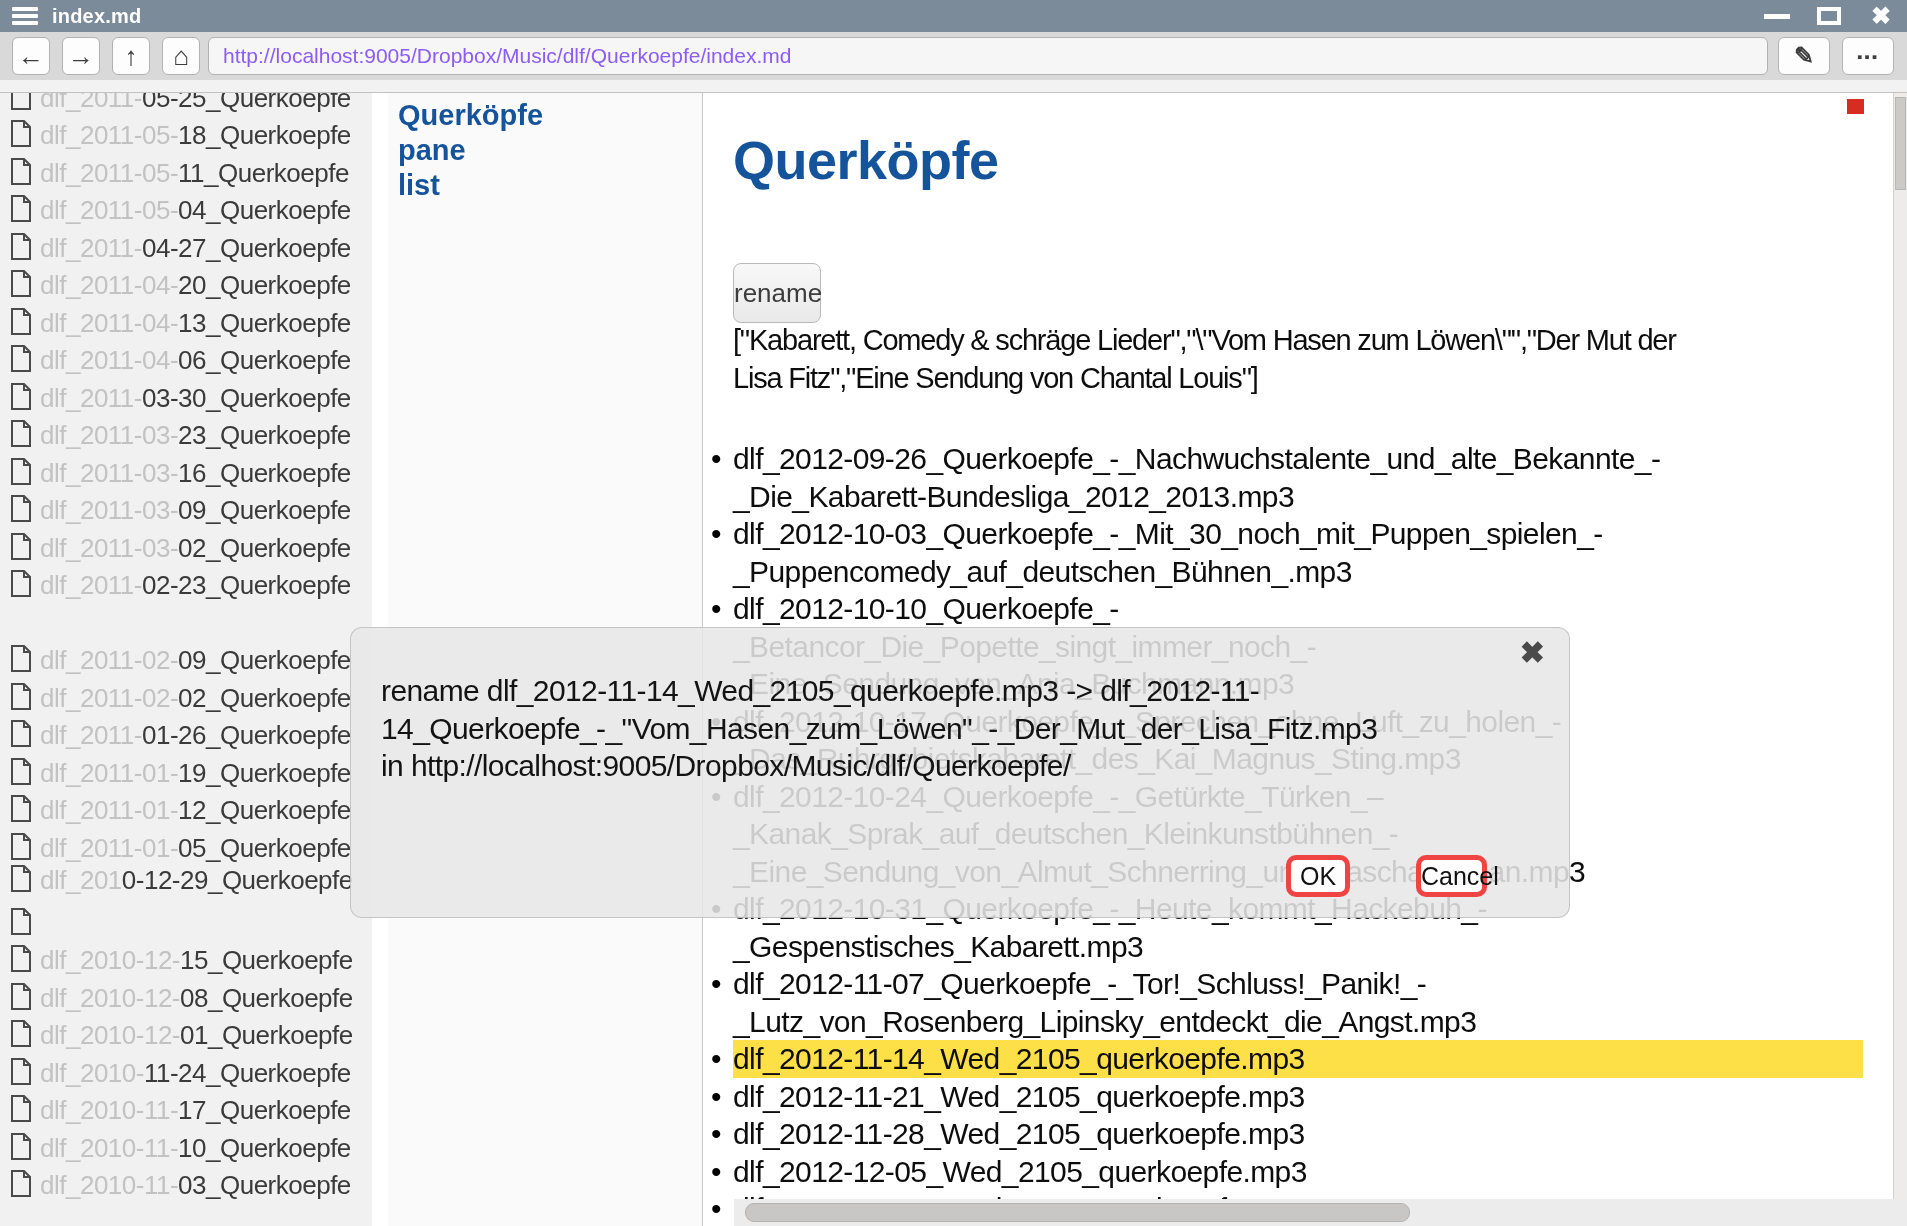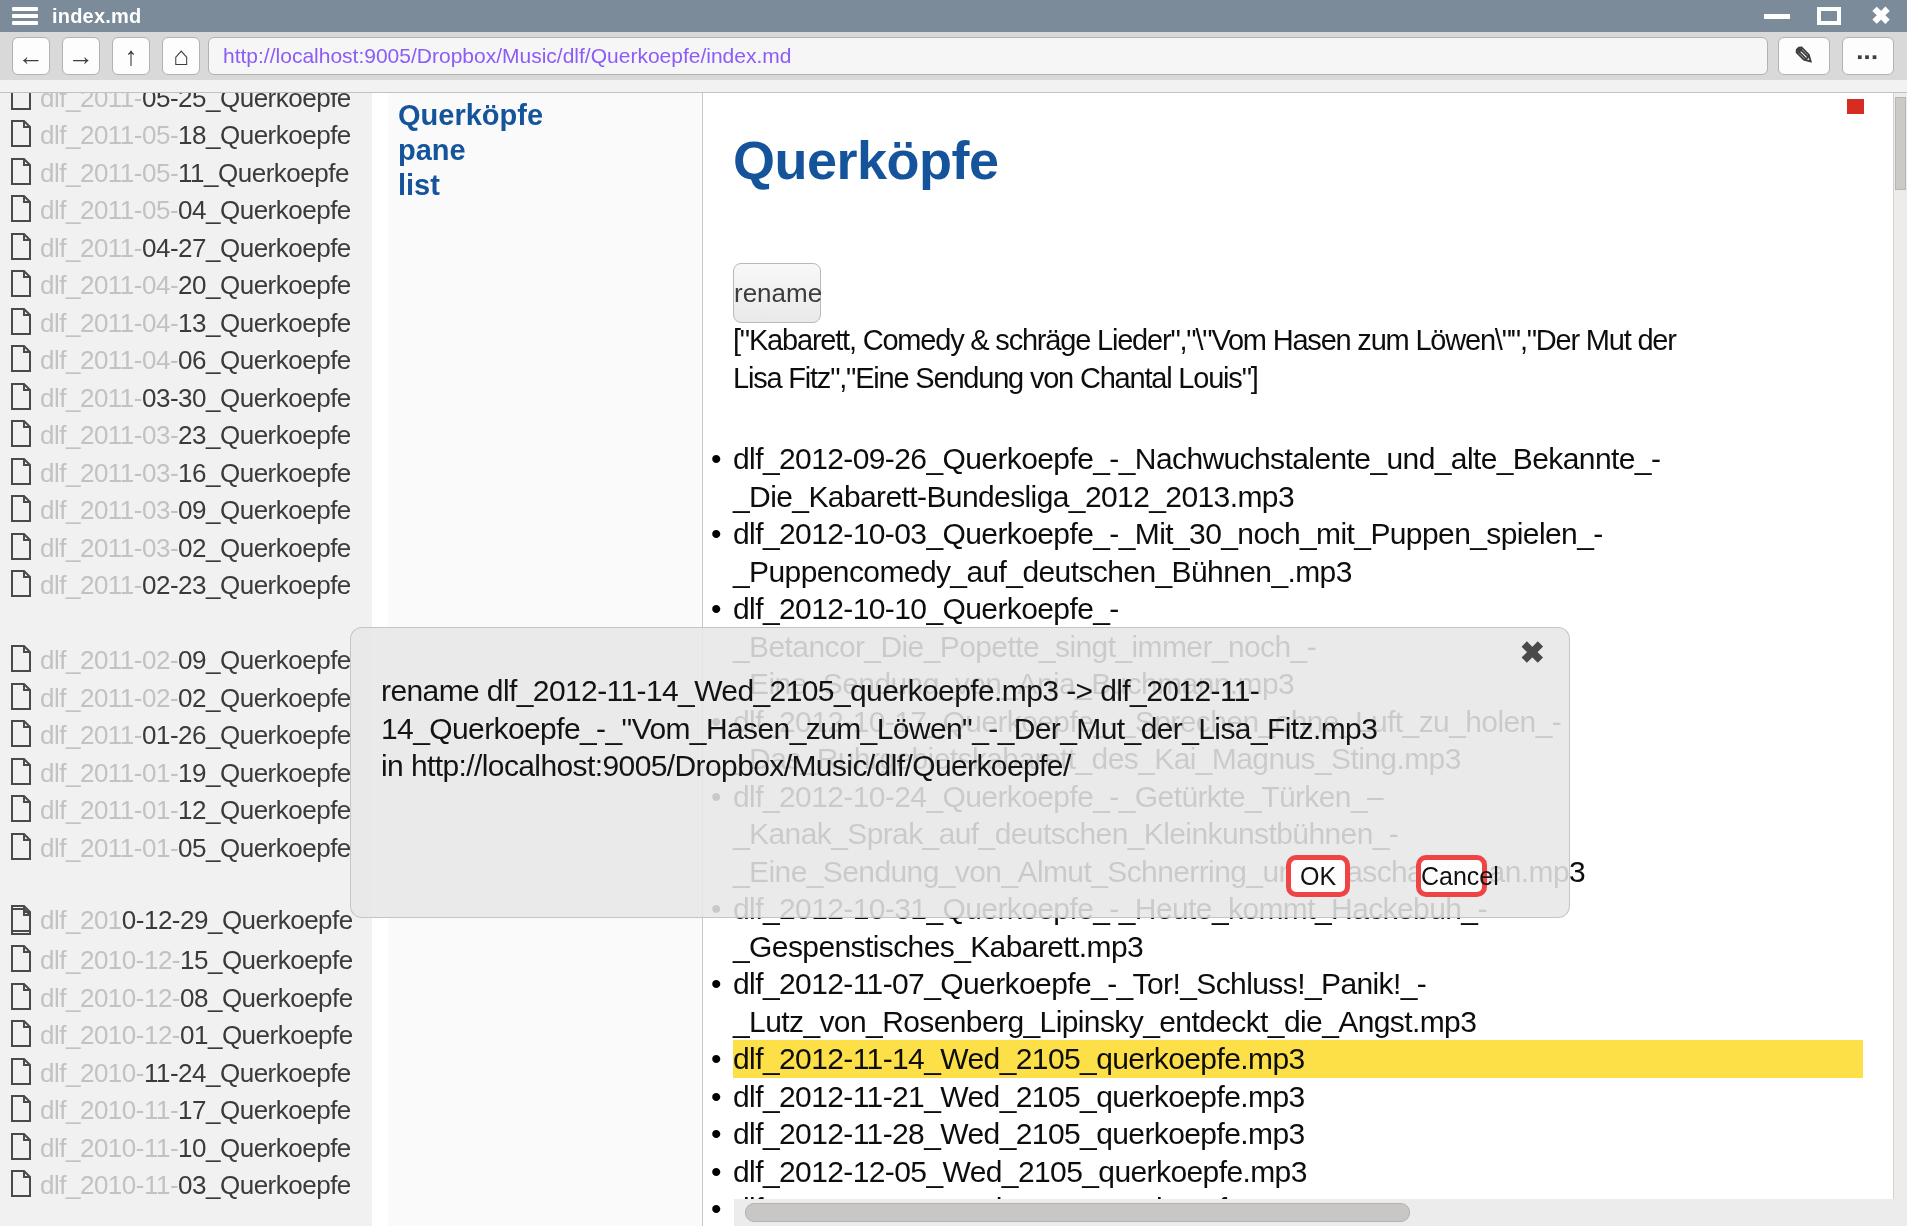--- a/index.html
+++ b/index.html
@@ -307,21 +307,21 @@
   <div class="side-row" style="top: 736px;">
     <span class="file-ico">
       <svg width="21" height="27" viewBox="0 0 21 27">
           <path d="M2 1 h12 l6 6 v19 h-18 z" fill="none" stroke="#4a4a4a" stroke-width="2"></path>
           <path d="M14 1 v6 h6" fill="none" stroke="#4a4a4a" stroke-width="2"></path>
         </svg>
     </span>
     <span class="fname"><span class="dim">dlf_2011-01-</span><span class="main">05_Querkoepfe</span></span>
   </div>
 
-  <div class="side-row" style="top: 808px; justify-content: flex-end;">
+  <div class="side-row" style="top: 768px; justify-content: flex-end;">
     <span class="file-ico">
       <svg width="21" height="27" viewBox="0 0 21 27">
           <path d="M2 1 h12 l6 6 v19 h-18 z" fill="none" stroke="#4a4a4a" stroke-width="2"></path>
           <path d="M14 1 v6 h6" fill="none" stroke="#4a4a4a" stroke-width="2"></path>
         </svg>
     </span>
     <span class="fname"><span class="dim">dlf_201</span><span class="main">0-12-29_Querkoepfe</span></span>
   </div>
 
   <div class="side-row" style="top: 811px;">

